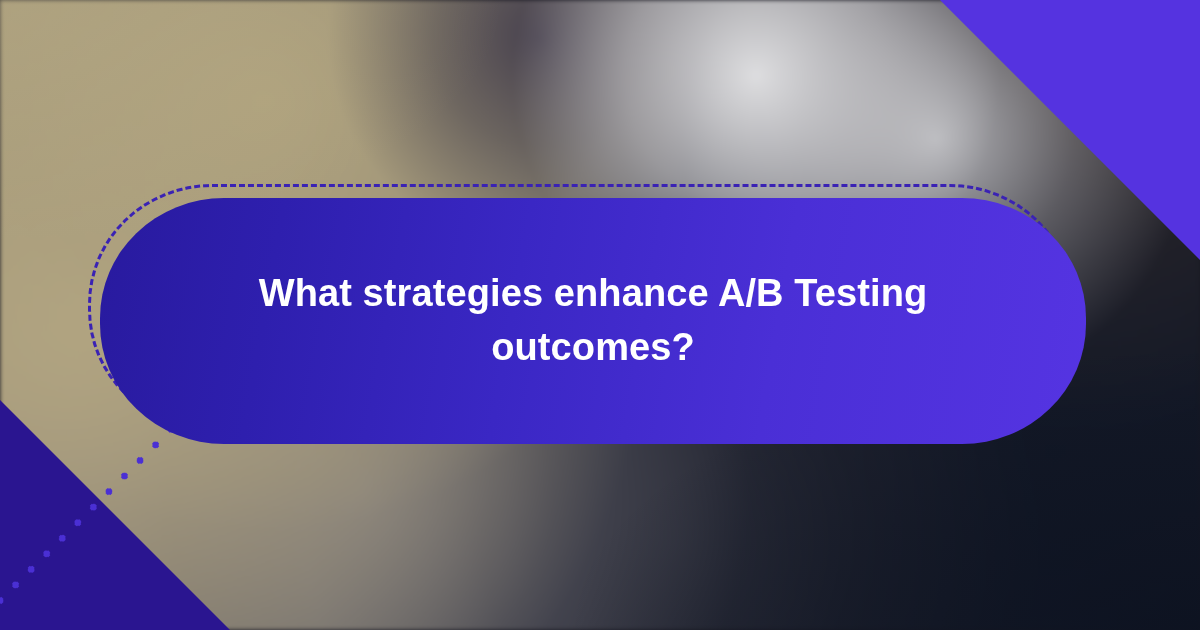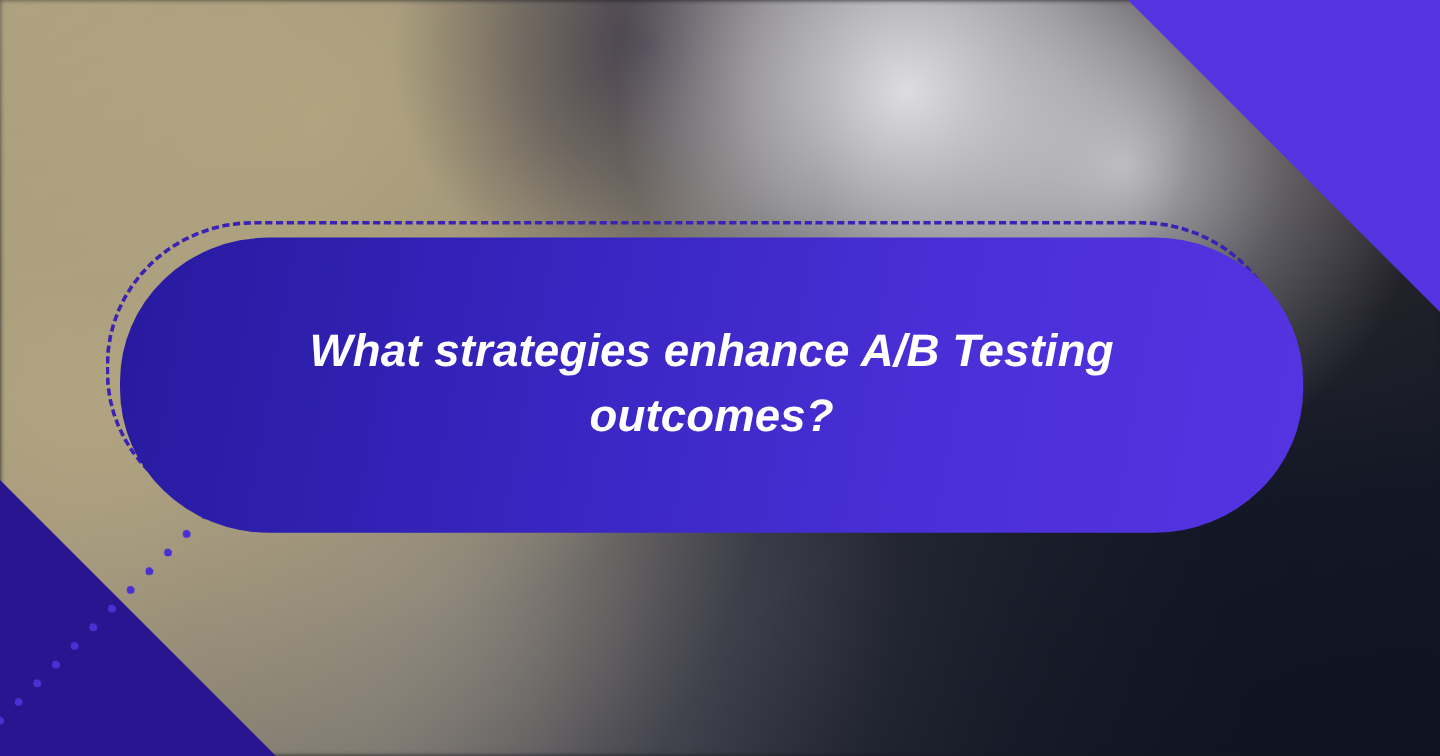--- a/index.html
+++ b/index.html
@@ -6,21 +6,20 @@
     margin: 0;
     padding: 0;
     background: #1a1a22;
   }
   #stage {
     position: relative;
     width: 1200px;
     height: 630px;
     overflow: hidden;
     font-family: "Liberation Sans", sans-serif;
-    font-style: italic;
   }
 
   
   .bg {
     position: absolute;
     inset: 0;
     background-color: #8d8470;
     
     background-image:
       radial-gradient(circle at 63% 12%, rgba(228,228,230,0.95) 0%, rgba(215,214,216,0.55) 14%, rgba(180,178,180,0) 26%),

